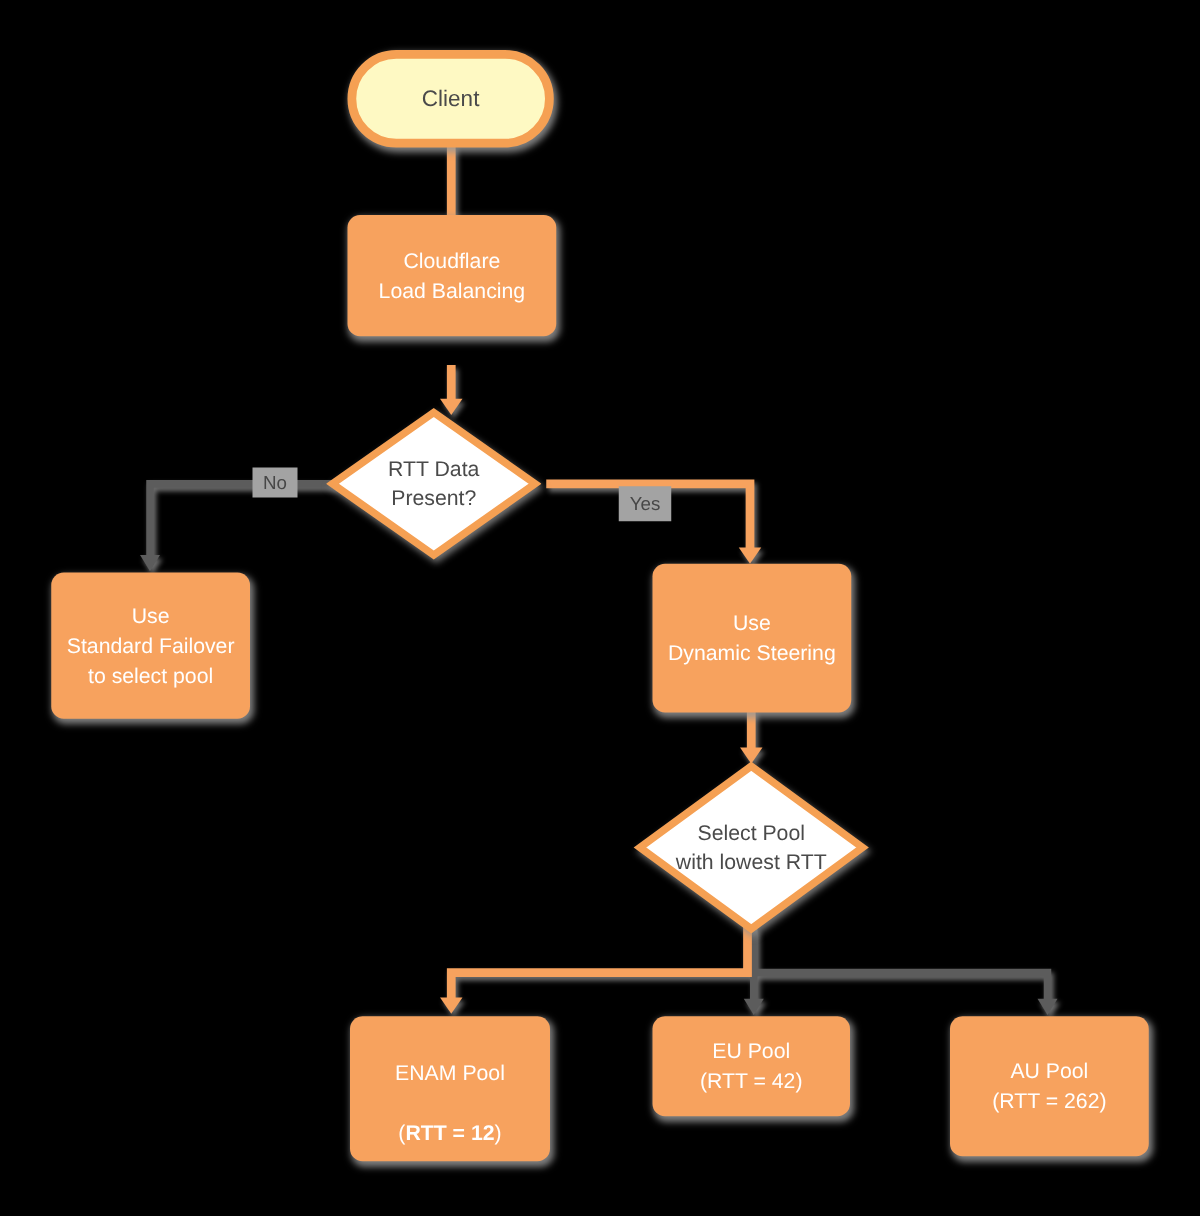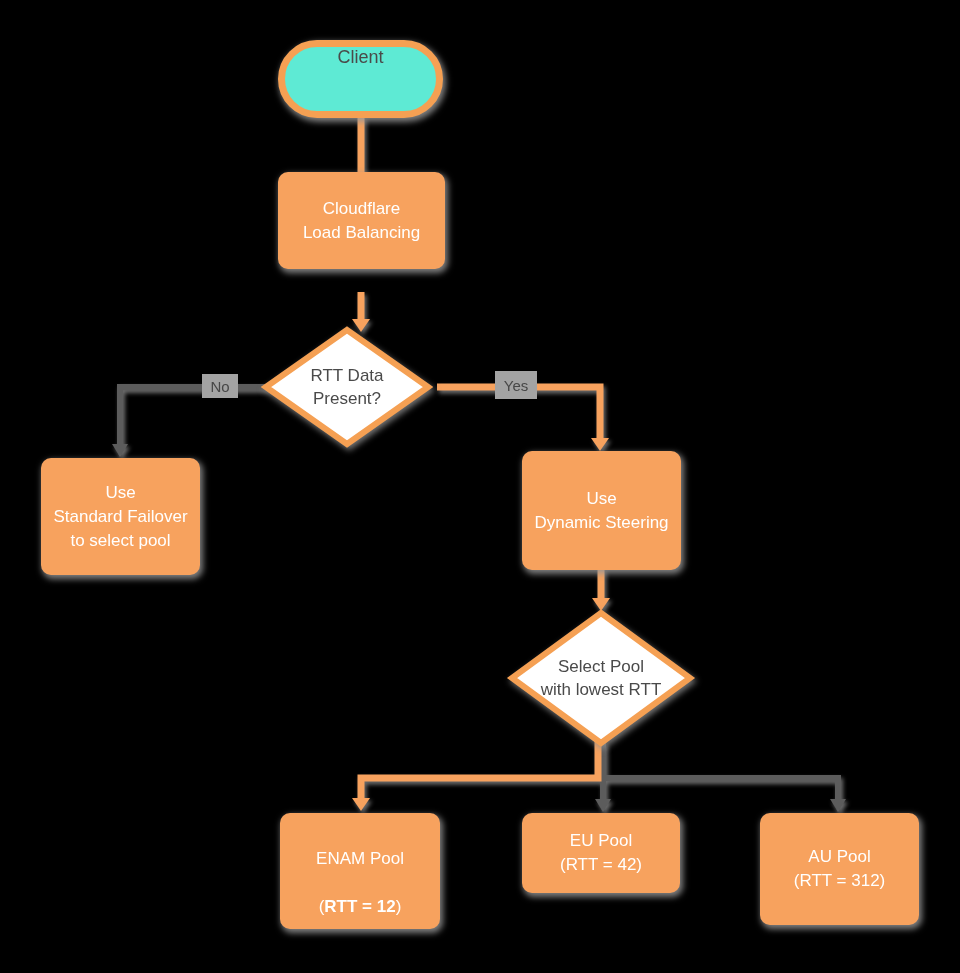--- a/index.html
+++ b/index.html
@@ -30,25 +30,26 @@
   }
   .box .node-label {
     color: #FFFFFF;
     font-size: 17px;
     line-height: 24px;
     white-space: pre-line;
   }
   
   .terminator {
     position: absolute;
-    background: #5eead4;
+    background: #fef9c3;
     border: 7px solid #F5A053;
     border-radius: 40px;
     box-shadow: 2px 3px 6px 1px rgba(150,150,150,0.85);
     display: flex;
+    align-items: center;
     justify-content: center;
     box-sizing: border-box;
   }
   .terminator .node-label {
     color: #4A4A4A;
     font-size: 18px;
   }
   
   .diamond-wrap { position: absolute; }
   .diamond-wrap svg { display: block; filter: drop-shadow(2px 3px 3px rgba(145,145,145,0.8)); }
@@ -105,21 +106,21 @@
       <polygon points="352,319 370,319 361,332"></polygon>
       <polygon points="591,438 609,438 600,451"></polygon>
       <polygon points="592,598 610,598 601,611"></polygon>
       <polygon points="352,798 370,798 361,811"></polygon>
     </g>
   </svg>
 
   <div class="edge-label" style="left:202px; top:374px; width:36px; height:24px;">
     <span>No</span>
   </div>
-  <div class="edge-label" style="left:495px; top:371px; width:42px; height:28px;">
+  <div class="edge-label" style="left:495px; top:389px; width:42px; height:28px;">
     <span>Yes</span>
   </div>
 
   <div class="terminator" style="left:278px; top:40px; width:165px; height:78px;">
     <div class="node-label">Client</div>
   </div>
 
   <div class="box" style="left:278px; top:172px; width:167px; height:97px;">
     <div class="node-label">Cloudflare
 Load Balancing</div>
@@ -159,16 +160,16 @@
     </div>
   </div>
 
   <div class="box" style="left:522px; top:813px; width:158px; height:80px;">
     <div class="node-label">EU Pool
 (RTT = 42)</div>
   </div>
 
   <div class="box" style="left:760px; top:813px; width:159px; height:112px;">
     <div class="node-label">AU Pool
-(RTT = 312)</div>
+(RTT = 262)</div>
   </div>
 
 </div>
 
 </body></html>

